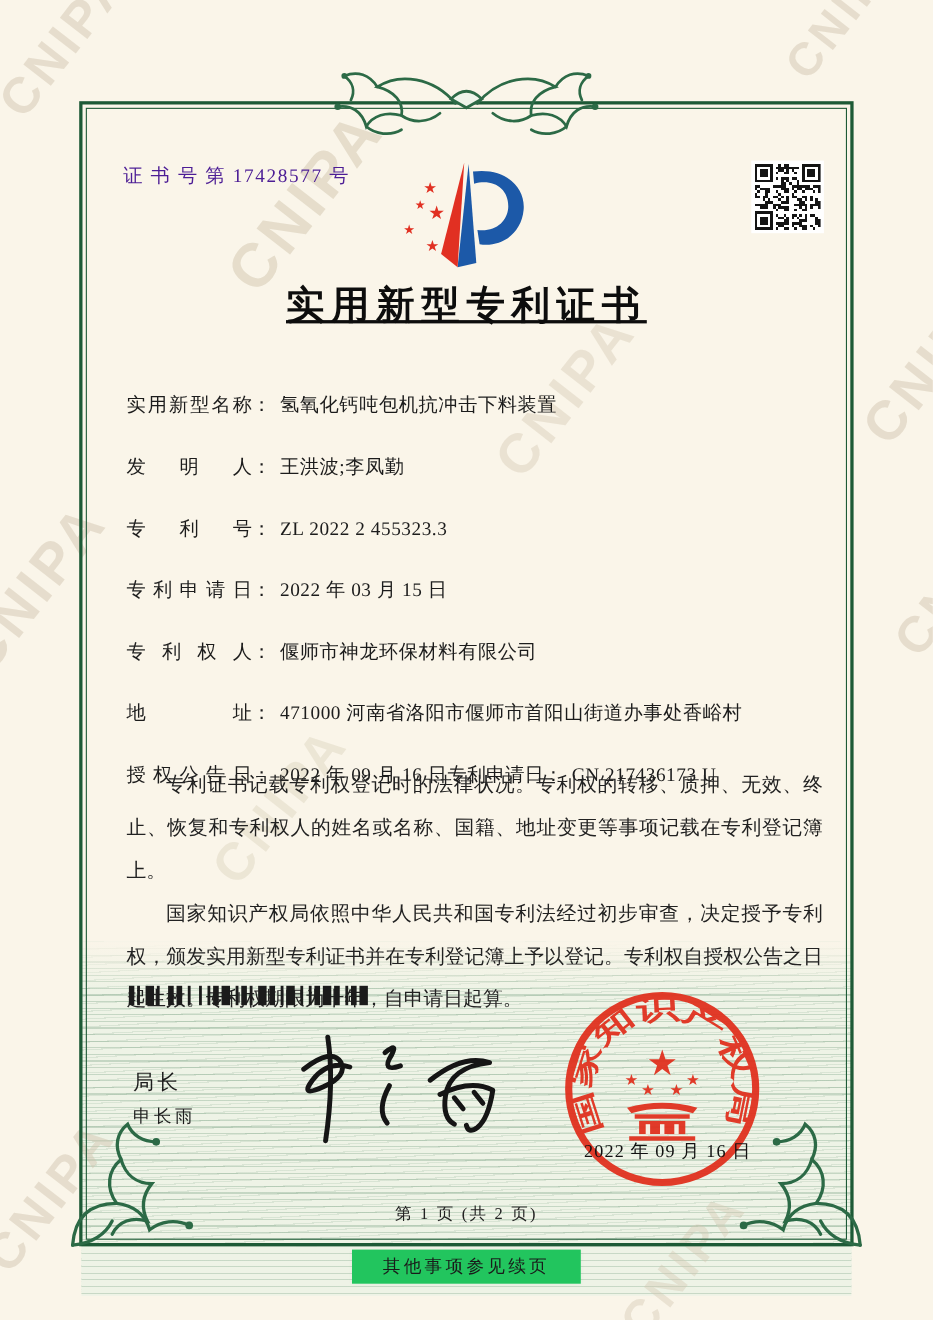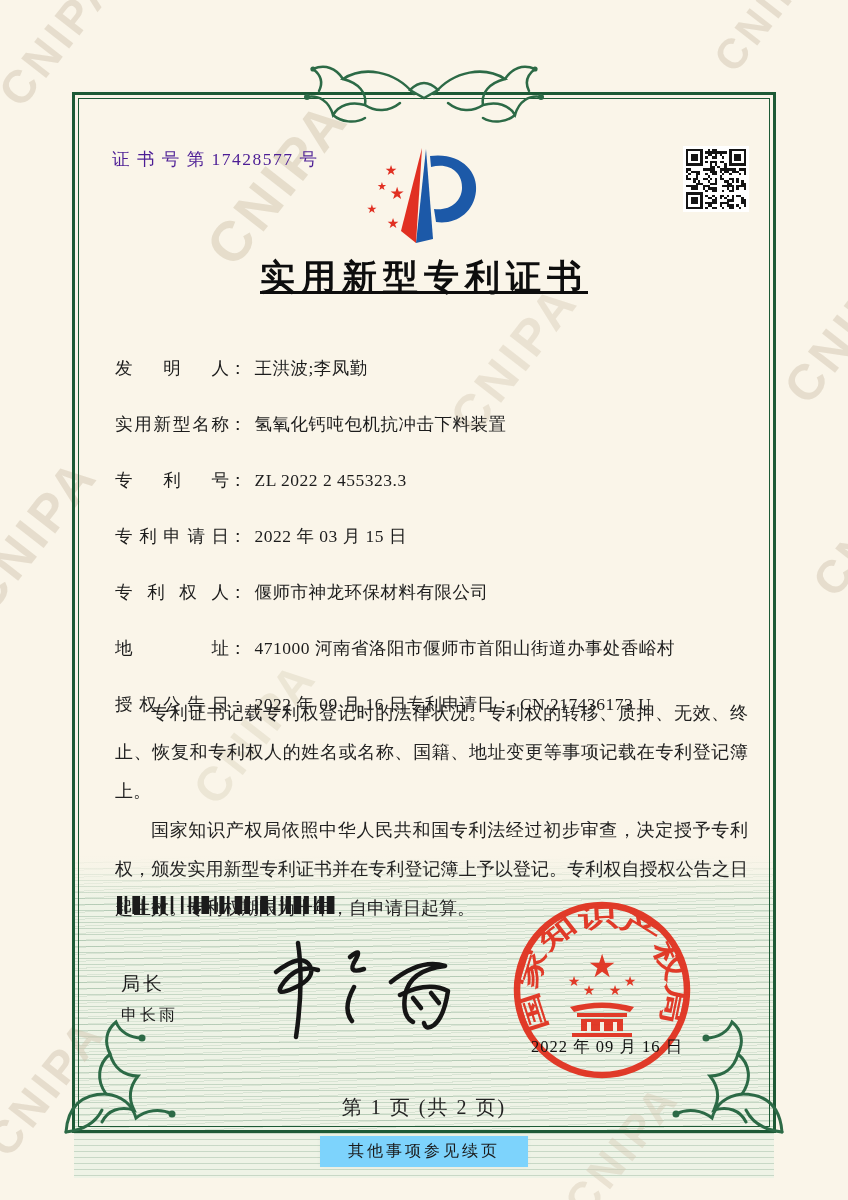--- a/index.html
+++ b/index.html
@@ -97,25 +97,25 @@
   .signature{position:absolute;left:243px;top:930px;}
 
   .seal{position:absolute;left:506px;top:894px;mix-blend-mode:multiply;opacity:.95;}
   .seal-date{
     position:absolute;left:531px;top:1036px;width:150px;z-index:5;
     font-size:16.5px;letter-spacing:1px;color:#111;white-space:nowrap;
   }
 
   .page-footer{
     position:absolute;left:72px;top:1094px;width:704px;text-align:center;
-    font-size:20px;letter-spacing:2px;color:#222;
+    font-size:15px;letter-spacing:2px;color:#222;
   }
   .continuation{
     position:absolute;left:50%;top:1136px;transform:translateX(-50%);
-    background:#7dd3fc;padding:5px 28px;font-size:16px;letter-spacing:3px;
+    background:#22c55e;padding:5px 28px;font-size:16px;letter-spacing:3px;
     z-index:5;color:#1a1a1a;box-shadow:0 0 4px rgba(0,0,0,0.04);
   }
 </style>
 </head>
 <body>
 
 <div class="page">
 
   <span class="wm wm1">CNIPA</span>
   <span class="wm wm2">CNIPA</span>
@@ -480,24 +480,24 @@
         <rect x="15" y="24" width="1" height="1" fill="#141414"></rect>
         <rect x="18" y="24" width="1" height="1" fill="#141414"></rect>
         <rect x="19" y="24" width="1" height="1" fill="#141414"></rect>
         <rect x="22" y="24" width="1" height="1" fill="#141414"></rect>
       </svg>
 
     <div class="title">实用新型专利证书</div>
 
     <div class="fields">
       <div class="frow">
-        <span class="flabel">发明人</span><span class="fcolon">：</span><span class="fvalue">王洪波;李凤勤</span>
+        <span class="flabel">实用新型名称</span><span class="fcolon">：</span><span class="fvalue">氢氧化钙吨包机抗冲击下料装置</span>
       </div>
       <div class="frow">
-        <span class="flabel">实用新型名称</span><span class="fcolon">：</span><span class="fvalue">氢氧化钙吨包机抗冲击下料装置</span>
+        <span class="flabel">发明人</span><span class="fcolon">：</span><span class="fvalue">王洪波;李凤勤</span>
       </div>
       <div class="frow">
         <span class="flabel">专利号</span><span class="fcolon">：</span><span class="fvalue">ZL 2022 2 455323.3</span>
       </div>
       <div class="frow">
         <span class="flabel">专利申请日</span><span class="fcolon">：</span><span class="fvalue">2022 年 03 月 15 日</span>
       </div>
       <div class="frow">
         <span class="flabel">专利权人</span><span class="fcolon">：</span><span class="fvalue">偃师市神龙环保材料有限公司</span>
       </div>

